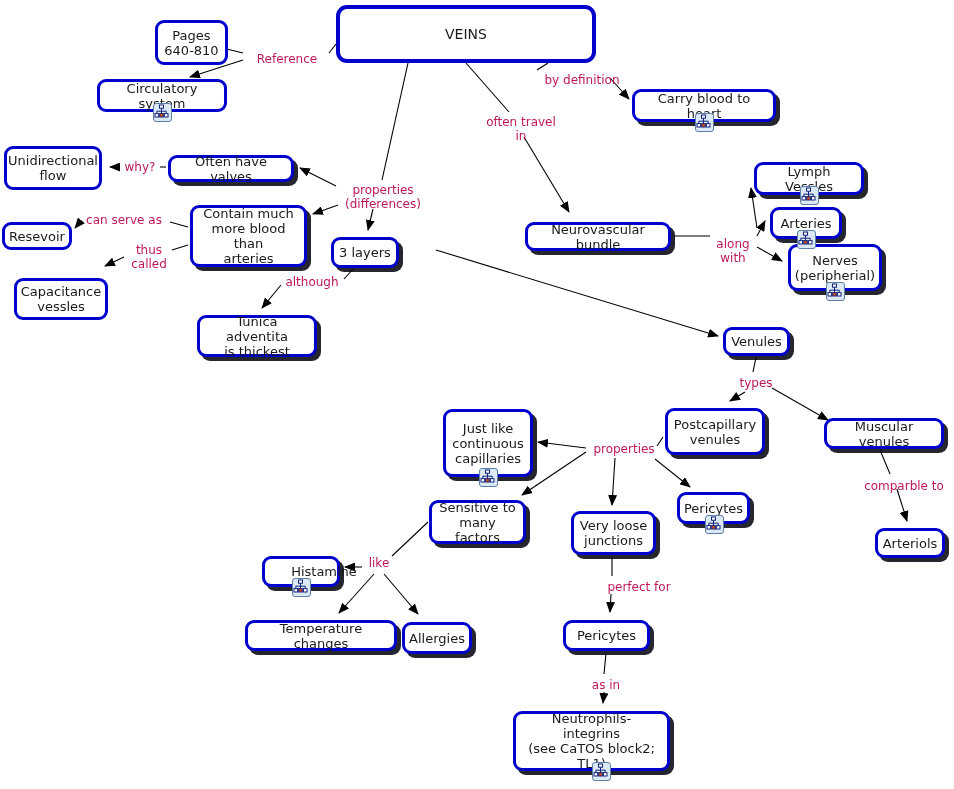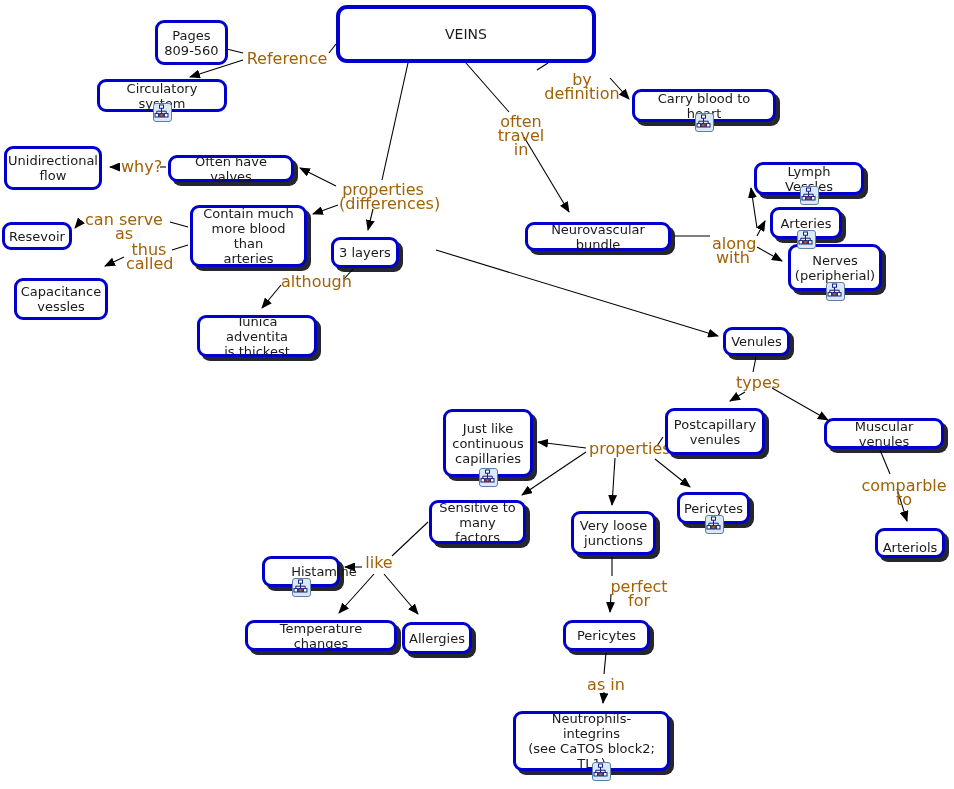--- a/index.html
+++ b/index.html
@@ -44,23 +44,23 @@
   .node.noshadow { box-shadow: none; }
   .node .nlabel { display: block; padding: 0 5px; }
   .node.title {
     border-width: 4px;
     border-radius: 11px;
     font-size: 14px;
     box-shadow: none;
   }
   .linklabel {
     position: absolute;
-    font-size: 16px;
+    font-size: 12px;
     line-height: 14px;
-    color: #a16207;
+    color: #be185d;
     background: transparent;
     text-align: center;
     z-index: 2;
     white-space: pre-line;
   }
   .cmicon {
     position: absolute;
     width: 17px;
     height: 17px;
     border: 1px solid #5b7fa6;
@@ -141,21 +141,21 @@
 
       <path d="M606,653 L604,674"></path>
       <path d="M604,692 L603,703" marker-end="url(#ah)"></path>
 
     </g>
   </svg>
 
   <div id="nodes-layer">
       <div class="node noshadow title" style="left: 336px; top: 5px; width: 260px; height: 58px;"><span class="nlabel">VEINS</span></div>
       <div class="node noshadow" style="left: 155px; top: 20px; width: 73px; height: 45px;"><span class="nlabel">Pages
-809-560</span></div>
+640-810</span></div>
       <div class="node noshadow" style="left: 97px; top: 79px; width: 130px; height: 33px;"><span class="nlabel">Circulatory system</span></div>
       <div class="cmicon" style="left: 153px; top: 103px;">
         <svg width="15" height="15" viewBox="0 0 15 15">
           <rect x="5.5" y="1" width="4" height="3.2" fill="#ffffff" stroke="#11227a" stroke-width="1"></rect>
           <path d="M7.5,4.2 L7.5,7.2 M2.8,7.2 L12.2,7.2 M2.8,7.2 L2.8,9.6 M7.5,7.2 L7.5,9.6 M12.2,7.2 L12.2,9.6" stroke="#11227a" stroke-width="1" fill="none"></path>
           <rect x="1" y="9.6" width="3.6" height="3.4" fill="#ffffff" stroke="#11227a" stroke-width="1"></rect>
           <rect x="5.7" y="9.6" width="3.6" height="3.4" fill="#d94f12" stroke="#11227a" stroke-width="1"></rect>
           <rect x="10.4" y="9.6" width="3.6" height="3.4" fill="#ffffff" stroke="#11227a" stroke-width="1"></rect>
         </svg>
       </div>
@@ -236,21 +236,21 @@
       <div class="node" style="left: 677px; top: 492px; width: 73px; height: 32px;"><span class="nlabel">Pericytes</span></div>
       <div class="cmicon" style="left: 704.5px; top: 515px;">
         <svg width="15" height="15" viewBox="0 0 15 15">
           <rect x="5.5" y="1" width="4" height="3.2" fill="#ffffff" stroke="#11227a" stroke-width="1"></rect>
           <path d="M7.5,4.2 L7.5,7.2 M2.8,7.2 L12.2,7.2 M2.8,7.2 L2.8,9.6 M7.5,7.2 L7.5,9.6 M12.2,7.2 L12.2,9.6" stroke="#11227a" stroke-width="1" fill="none"></path>
           <rect x="1" y="9.6" width="3.6" height="3.4" fill="#ffffff" stroke="#11227a" stroke-width="1"></rect>
           <rect x="5.7" y="9.6" width="3.6" height="3.4" fill="#d94f12" stroke="#11227a" stroke-width="1"></rect>
           <rect x="10.4" y="9.6" width="3.6" height="3.4" fill="#ffffff" stroke="#11227a" stroke-width="1"></rect>
         </svg>
       </div>
-      <div class="node" style="left: 875px; top: 528px; width: 70px; height: 30px; align-items: flex-end;"><span class="nlabel">Arteriols</span></div>
+      <div class="node" style="left: 875px; top: 528px; width: 70px; height: 30px;"><span class="nlabel">Arteriols</span></div>
       <div class="node" style="left: 262px; top: 556px; width: 78px; height: 31px; padding-left: 46px;"><span class="nlabel">Histamine</span></div>
       <div class="cmicon" style="left: 292px; top: 578px;">
         <svg width="15" height="15" viewBox="0 0 15 15">
           <rect x="5.5" y="1" width="4" height="3.2" fill="#ffffff" stroke="#11227a" stroke-width="1"></rect>
           <path d="M7.5,4.2 L7.5,7.2 M2.8,7.2 L12.2,7.2 M2.8,7.2 L2.8,9.6 M7.5,7.2 L7.5,9.6 M12.2,7.2 L12.2,9.6" stroke="#11227a" stroke-width="1" fill="none"></path>
           <rect x="1" y="9.6" width="3.6" height="3.4" fill="#ffffff" stroke="#11227a" stroke-width="1"></rect>
           <rect x="5.7" y="9.6" width="3.6" height="3.4" fill="#d94f12" stroke="#11227a" stroke-width="1"></rect>
           <rect x="10.4" y="9.6" width="3.6" height="3.4" fill="#ffffff" stroke="#11227a" stroke-width="1"></rect>
         </svg>
       </div>

